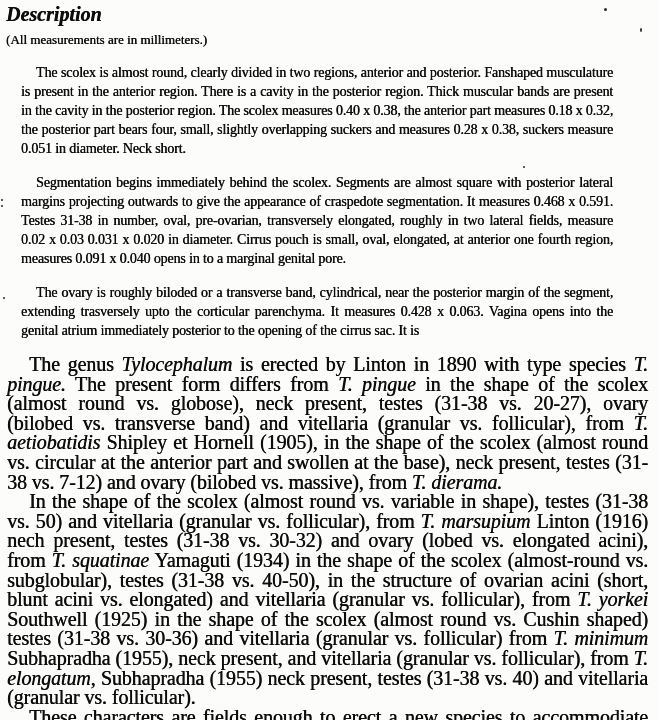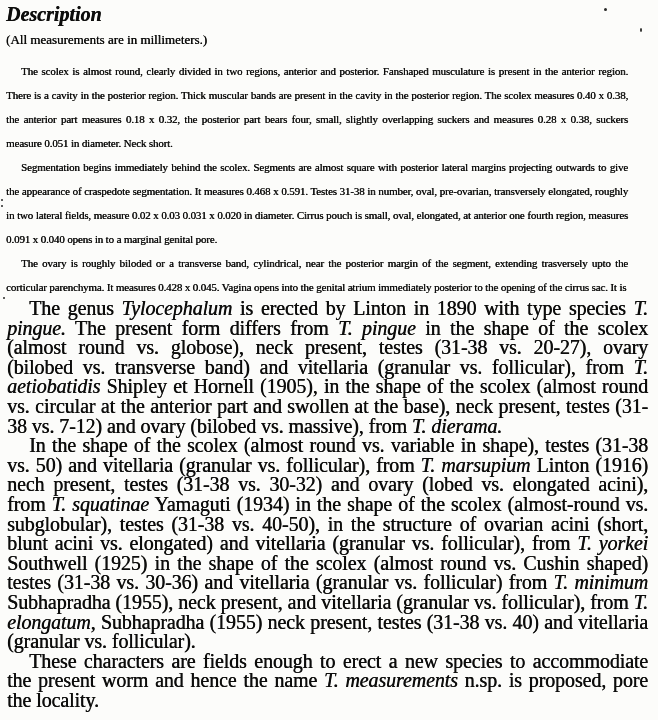--- a/index.html
+++ b/index.html
@@ -27,26 +27,26 @@
     margin: 0 0 5px 0;
     text-shadow: 0.35px 0 0 currentColor;
   }
   .note {
     font-size: 13px;
     line-height: 17px;
     margin: 0 0 11px 0;
     text-shadow: 0.35px 0 0 currentColor;
   }
   .section-desc p.body-p {
-    font-size: 11px;
-    line-height: 24px;
+    font-size: 14px;
+    line-height: 19px;
     letter-spacing: -0.15px;
     text-align: justify;
     text-indent: 15px;
-    margin: 0;
+    margin: 15px;
     text-shadow: 0.35px 0 0 currentColor;
   }
   .section-disc {
     position: relative;
     width: 641px;
     margin-left: 7px;
   }
   .section-disc .heading { margin: 3px 0 3px 0; }
   .section-disc p.body-p {
     font-size: 20px;
@@ -67,21 +67,21 @@
 </head>
 <body>
 
 <div class="page">
 
   <section class="section-desc">
     <h2 class="heading">Description</h2>
     <p class="note">(All measurements are in millimeters.)</p>
     <p class="body-p">The scolex is almost round, clearly divided in two regions, anterior and posterior. Fanshaped musculature is present in the anterior region. There is a cavity in the posterior region. Thick muscular bands are present in the cavity in the posterior region. The scolex measures 0.40 x 0.38, the anterior part measures 0.18 x 0.32, the posterior part bears four, small, slightly overlapping suckers and measures 0.28 x 0.38, suckers measure 0.051 in diameter. Neck short.</p>
     <p class="body-p">Segmentation begins immediately behind the scolex. Segments are almost square with posterior lateral margins projecting outwards to give the appearance of craspedote segmentation. It measures 0.468 x 0.591. Testes 31-38 in number, oval, pre-ovarian, transversely elongated, roughly in two lateral fields, measure 0.02 x 0.03  0.031 x 0.020 in diameter. Cirrus pouch is small, oval, elongated, at anterior one fourth region, measures 0.091 x 0.040 opens in to a marginal genital pore.</p>
-    <p class="body-p">The ovary is roughly biloded or a transverse band, cylindrical, near the posterior margin of the segment, extending trasversely upto the corticular parenchyma. It measures 0.428 x 0.045. Vagina opens into the genital atrium immediately posterior to the opening of the cirrus sac. It is</p>
+    <p class="body-p">The ovary is roughly biloded or a transverse band, cylindrical, near the posterior margin of the segment, extending trasversely upto the corticular parenchyma. It measures 0.428 x 0.063. Vagina opens into the genital atrium immediately posterior to the opening of the cirrus sac. It is</p>
   </section>
 
   <section class="section-disc">
 
     <p class="body-p"><span>The genus </span><span class="it">Tylocephalum</span><span> is erected by Linton in 1890 with type species </span><span class="it">T. pingue.</span><span> The present form differs from </span><span class="it">T. pingue</span><span> in the shape of the scolex (almost round vs. globose), neck present, testes (31-38 vs. 20-27), ovary (bilobed vs. transverse band) and vitellaria (granular vs. follicular), from </span><span class="it">T. aetiobatidis</span><span> Shipley et Hornell (1905), in the shape of the scolex (almost round vs. circular at the anterior part and swollen at the base), neck present, testes (31-38 vs. 7-12) and ovary (bilobed vs. massive), from </span><span class="it">T. dierama.</span></p>
 
     <p class="body-p"><span>In the shape of the scolex (almost round vs. variable in shape), testes (31-38 vs. 50) and vitellaria (granular vs. follicular), from </span><span class="it">T. marsupium</span><span> Linton (1916) nech present, testes (31-38 vs. 30-32) and ovary (lobed vs. elongated acini), from </span><span class="it">T. squatinae</span><span> Yamaguti (1934) in the shape of the scolex (almost-round vs. subglobular), testes (31-38 vs. 40-50), in the structure of ovarian acini (short, blunt acini vs. elongated) and vitellaria (granular vs. follicular), from </span><span class="it">T. yorkei</span><span> Southwell (1925) in the shape of the scolex (almost round vs. Cushin shaped) testes (31-38 vs. 30-36) and vitellaria (granular vs. follicular) from </span><span class="it">T. minimum</span><span> Subhapradha (1955), neck present, and vitellaria (granular vs. follicular), from </span><span class="it">T. elongatum,</span><span> Subhapradha (1955) neck present, testes (31-38 vs. 40) and vitellaria (granular vs. follicular).</span></p>
 
     <p class="body-p"><span>These characters are fields enough to erect a new species to accommodiate the present worm and hence the name </span><span class="it">T. measurements</span><span> n.sp. is proposed, pore the locality.</span></p>
   </section>

